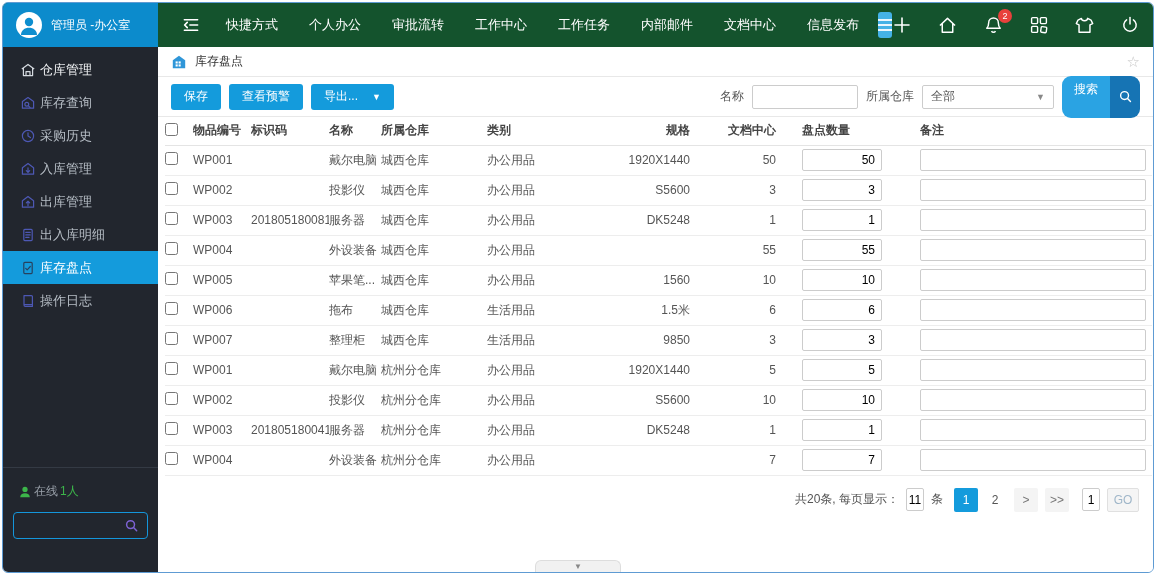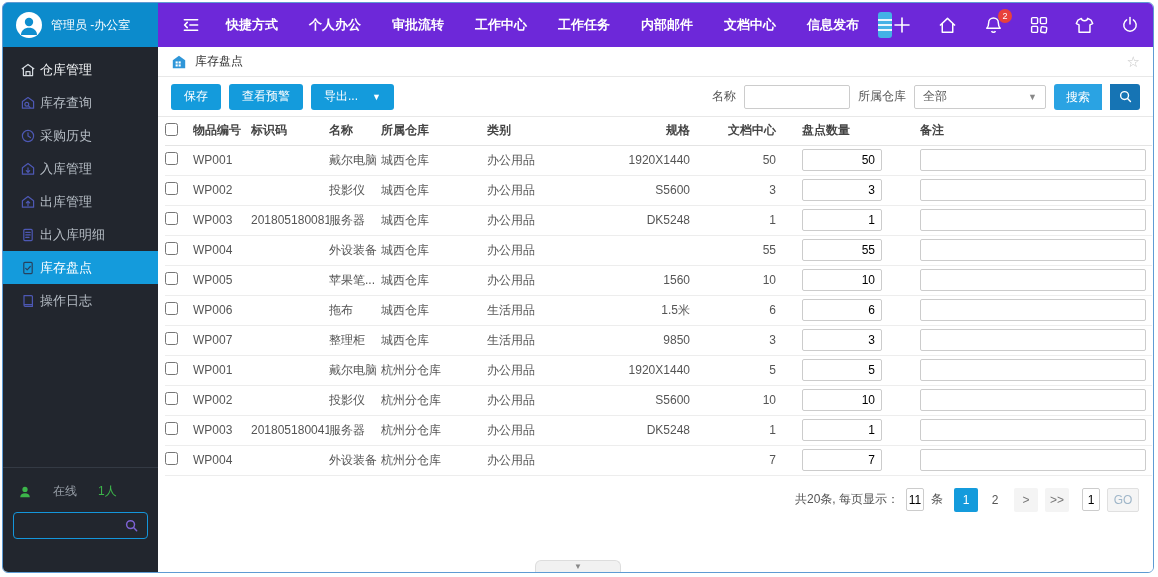--- a/index.html
+++ b/index.html
@@ -1,68 +1,68 @@
 <!DOCTYPE html>
 <html><head>
 <meta charset="utf-8">
 <style>
   * { margin:0; padding:0; box-sizing:border-box; }
   html,body { width:1158px; height:577px; background:#fff; font-family:"Liberation Sans", sans-serif; }
   .window { position:absolute; left:2px; top:2px; width:1152px; height:571px;
             border:1px solid #5e9bd3; border-radius:6px; overflow:hidden; background:#fff; }
 
   
-  .topbar { position:absolute; left:0; top:0; right:0; height:44px; background:#6d28d9; display:flex; align-items:center; }
+  .topbar { position:absolute; left:0; top:0; right:0; height:44px; background:#14532d; display:flex; align-items:center; }
   .user-area { width:155px; height:44px; background:#0c8bcc; display:flex; align-items:center; gap:9px; padding-left:13px; flex:none; }
   .avatar { width:26px; height:26px; border-radius:50%; background:#fff; flex:none; display:flex; align-items:center; justify-content:center; overflow:hidden; }
   .user-name { color:#fff; font-size:12px; white-space:nowrap; }
   .fold-icon { margin:0 24px 0 22px; display:flex; }
   .nav { display:flex; gap:31px; align-items:center; }
-  .nav-item { color:#fff; font-size:13px; white-space:nowrap; cursor:pointer;font-weight:bold; }
+  .nav-item { color:#fff; font-size:13px; white-space:nowrap; cursor:pointer; }
   .nav-burger { width:26px; height:26px; background:#44b2e6; border-radius:3px; margin-left:19px;
                 display:flex; flex-direction:column; justify-content:center; gap:3px; align-items:center; cursor:pointer; }
   .nav-burger i { display:block; width:14px; height:2px; background:#eaf6fd; }
   .top-icons { margin-left:auto; display:flex; align-items:center; gap:25px; padding-right:24px; }
   .tico { position:relative; display:flex; cursor:pointer; }
   .badge { position:absolute; top:-6px; right:-8px; min-width:14px; height:14px; border-radius:7px;
            background:#e8413c; color:#fff; font-size:9px; line-height:14px; text-align:center; padding:0 3px; }
 
   
   .sidebar { position:absolute; left:0; top:44px; bottom:0; width:155px; background:#22262e; }
   .side-menu { padding-top:6px; }
   .side-item { height:33px; display:flex; align-items:center; gap:4px; padding-left:17px;
                color:#b7bec6; font-size:13px; cursor:pointer; white-space:nowrap; }
   .side-item .sicon { color:#4d58b4; display:flex; flex:none; }
   .side-item.header { color:#f2f4f6; }
   .side-item.header .sicon { color:#d5dae0; }
   .side-item.active { background:#149bdc; color:#fff; }
   .side-item.active .sicon { color:#27415e; }
   .side-bottom { position:absolute; left:0; right:0; bottom:33px; border-top:1px solid #343a44; padding:13px 10px 0; }
-  .online-row { display:flex; align-items:center; gap:21px; font-size:12px; color:#9aa1aa; margin:2px 0 12px 5px; }
+  .online-row { display:flex; align-items:center; gap:2px; font-size:12px; color:#9aa1aa; margin:2px 0 12px 5px; }
   .online-count { color:#3cb54a; }
   .side-search { height:27px; border:1px solid #1496db; border-radius:4px; display:flex; align-items:center; background:transparent; padding:0 8px; }
   .side-search input { flex:1; background:transparent; border:none; outline:none; color:#cfd4da; font-size:12px; min-width:0; }
 
   
   .main { position:absolute; left:155px; top:44px; right:0; bottom:0; background:#fff; overflow:hidden; }
   .crumb-bar { height:30px; border-bottom:1px solid #e8e8e8; display:flex; align-items:center; gap:8px; padding:0 13px; }
   .crumb-title { font-size:12px; color:#333; }
   .star { margin-left:auto; color:#c6c6c6; font-size:15px; cursor:pointer; }
 
   .toolbar { height:40px; display:flex; align-items:center; gap:8px; padding:0 13px; border-bottom:1px solid #e8e8e8; }
   .btn-blue { background:#149bdc; color:#fff; border:none; border-radius:3px; height:26px; padding:0 13px; font-size:12px; cursor:pointer; font-family:inherit; }
   .btn-export { display:flex; align-items:center; gap:14px; }
   .caret { font-size:9px; }
   .toolbar-right { margin-left:auto; display:flex; align-items:center; gap:8px; }
   .tb-label { font-size:12px; color:#555; }
   .input-name { width:106px; height:24px; border:1px solid #ccc; border-radius:2px; padding:0 6px; font-size:12px; font-family:inherit; }
   .select { width:132px; height:24px; border:1px solid #ccc; border-radius:2px; display:flex; align-items:center;
             justify-content:space-between; padding:0 8px; font-size:12px; color:#555; cursor:pointer; background:#fff; }
   .select .caret { color:#888; }
-  .search-btn { display:flex; height:26px; border-radius:3px; overflow:hidden; cursor:pointer;gap:8px; }
+  .search-btn { display:flex; height:42px; border-radius:9px; overflow:hidden; cursor:pointer; }
   .search-txt { background:#2aa3e3; color:#fff; font-size:12px; line-height:26px; padding:0 12px; }
   .search-mag { background:#1674b4; width:30px; display:flex; align-items:center; justify-content:center; }
 
   table { border-collapse:collapse; table-layout:fixed; width:987px; margin:0 9px 0 7px; font-size:12px; }
   th { height:28px; text-align:left; color:#444; font-weight:bold; border-bottom:1px solid #e4e4e4; white-space:nowrap; overflow:hidden; }
   td { height:30px; color:#555; border-bottom:1px solid #ededed; white-space:nowrap; overflow:hidden; }
   .c-check { width:28px; } .c-code { width:58px; } .c-tag { width:78px; } .c-name { width:52px; }
   .c-wh { width:106px; } .c-cat { width:83px; } .c-spec { width:120px;text-align:right; }
   .c-stock { width:112px; text-align:right; padding-right:26px; }
   .c-count { width:118px; }

